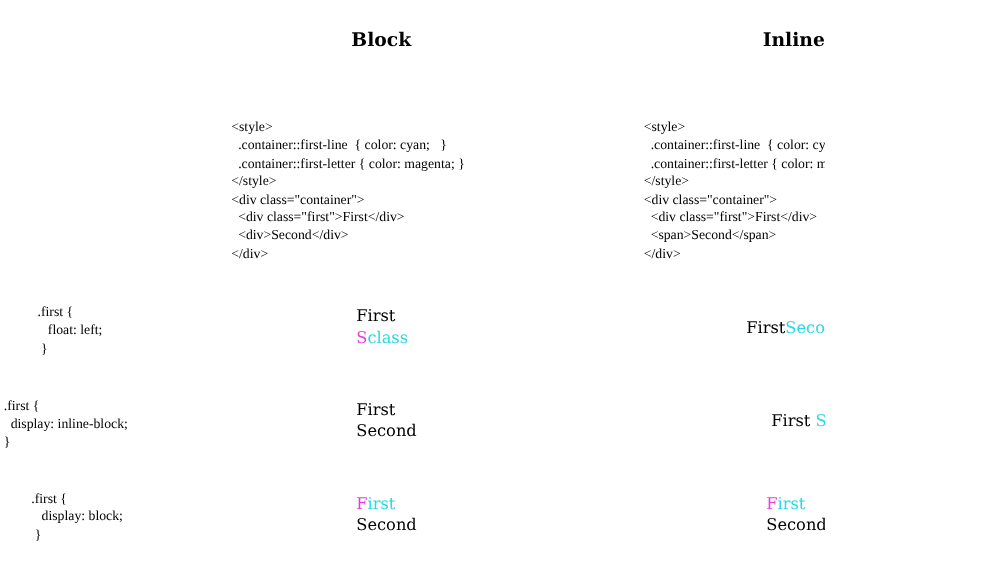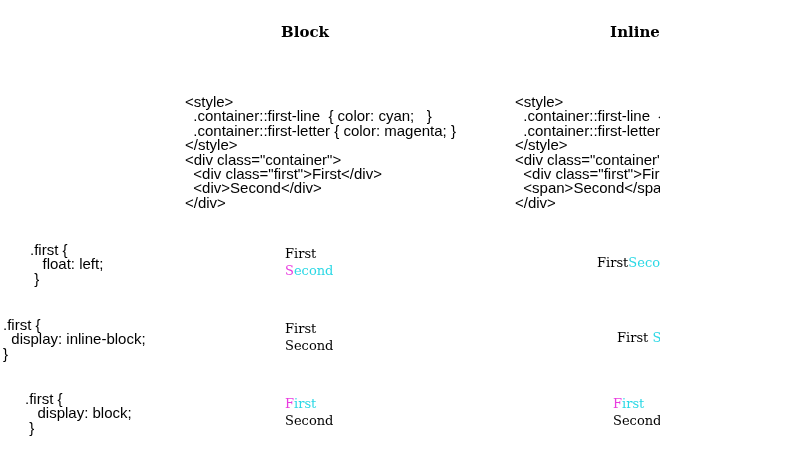--- a/index.html
+++ b/index.html
@@ -18,22 +18,22 @@
     font-weight: bold;
     font-size: 15px;
     text-align: center;
     white-space: nowrap;
   }
   .block-hdr   { left: 245px; top: 23px;  width: 120px; }
   .inline-hdr  { left: 575px; top: 23px;  width: 120px; }
   .example-hdr { left: 53px;  top: 135px; width: 100px; }
   .code {
     position: absolute;
-    font-family: Liberation Sans, sans-serif;
-    font-size: 15px;
+    font-family: Liberation Serif, serif;
+    font-size: 11px;
     line-height: 14.4px;
     white-space: pre;
     color: #000000;
   }
   .block-code  { left: 185px; top: 95px; }
   .inline-code { left: 515px; top: 95px; }
   .row1-css { left: 30px; top: 243px; }
   .row2-css { left: 3px;  top: 318px; }
   .row3-css { left: 25px; top: 392px; }
   .result {
@@ -74,21 +74,21 @@
 &lt;/style&gt;
 &lt;div class="container"&gt;
   &lt;div class="first"&gt;First&lt;/div&gt;
   &lt;span&gt;Second&lt;/span&gt;
 &lt;/div&gt;</pre>
 
   <pre class="code row1-css">.first {
    float: left;
  }</pre>
 
-  <div class="result r1b"><div><span style="color: rgb(0, 0, 0);">First</span></div><div><span style="color: rgb(233, 60, 223);">S</span><span style="color: rgb(43, 216, 229);">econd</span></div></div>
+  <div class="result r1b"><div><span style="color: rgb(0, 0, 0);">First</span></div><div><span style="color: rgb(233, 60, 223);">S</span><span style="color: rgb(43, 216, 229);">class</span></div></div>
 
   <div class="result r1i"><div><span style="color: rgb(0, 0, 0);">First</span><span style="color: rgb(43, 216, 229);">Second</span></div></div>
 
   <pre class="code row2-css">.first {
   display: inline-block;
 }</pre>
 
   <div class="result r2b"><div><span style="color: rgb(0, 0, 0);">First</span></div><div><span style="color: rgb(0, 0, 0);">Second</span></div></div>
 
   <div class="result r2i"><div><span style="color: rgb(0, 0, 0);">First </span><span style="color: rgb(43, 216, 229);">Second</span></div></div>

